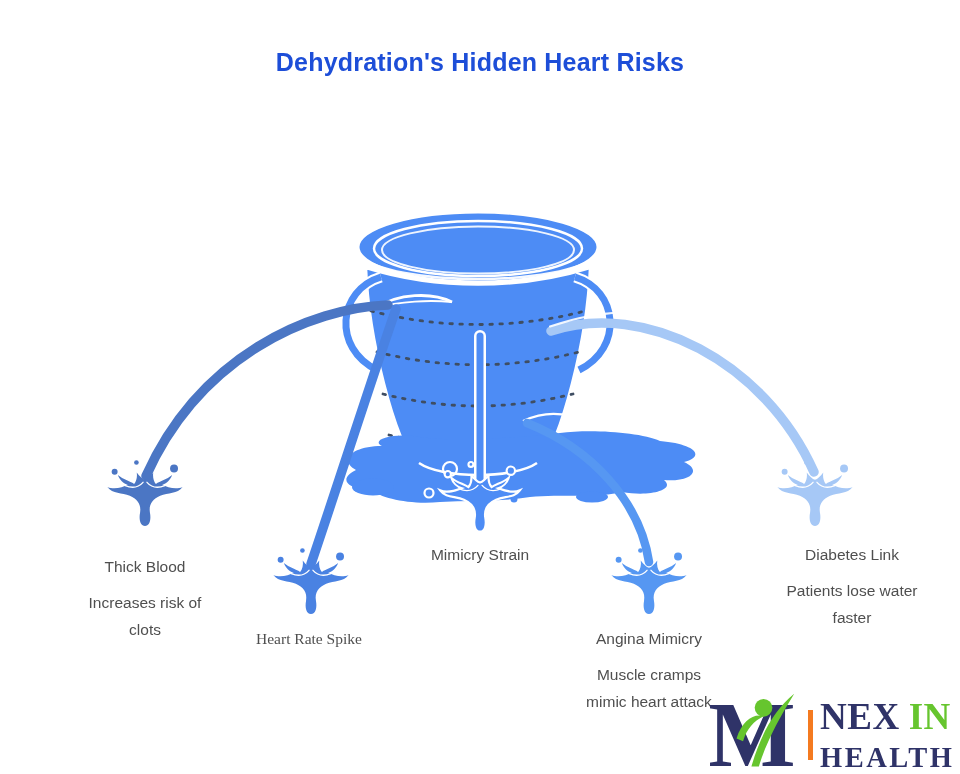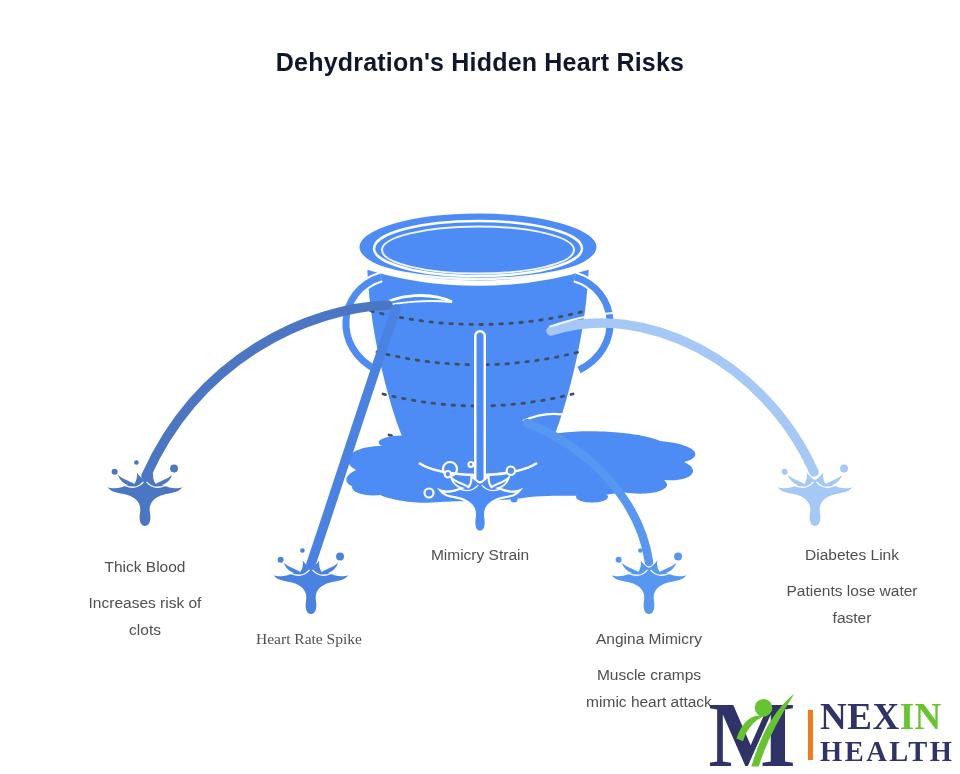--- a/index.html
+++ b/index.html
@@ -1,37 +1,37 @@
 <!DOCTYPE html>
 <html><head>
 <meta charset="utf-8">
 <style>
   html,body{margin:0;padding:0;background:#fff;}
   #page{position:relative;width:960px;height:774px;background:#ffffff;overflow:hidden;
         font-family:"Liberation Sans", sans-serif;}
   #scene{position:absolute;left:0;top:0;width:960px;height:774px;}
   .page-title{position:absolute;top:48px;left:0;width:100%;text-align:center;
-        font-size:25px;font-weight:700;color:#0f172a;letter-spacing:.2px;margin:0;}
+        font-size:25px;font-weight:700;color:#1d4ed8;letter-spacing:.2px;margin:0;}
   .risk-label{position:absolute;width:210px;transform:translateX(-50%);
         text-align:center;color:#4f4f4f;}
   .risk-label h3{margin:0 0 13px 0;font-size:15.5px;font-weight:400;}
   .risk-label p{margin:0;font-size:15.5px;line-height:27px;white-space:pre-line;}
   #label-1{left:145px;top:558px;}
   #label-2{left:309px;top:630px;font-family:Liberation Serif, serif;}
   #label-3{left:480px;top:546px;}
   #label-4{left:649px;top:630px;}
   #label-5{left:852px;top:546px;}
   .logo{position:absolute;left:710px;top:688px;width:245px;height:84px;}
   .logo-mark{position:absolute;left:0;top:4px;width:94px;height:80px;}
   .logo-divider{position:absolute;left:98px;top:22px;width:4.5px;height:50px;background:#f47a20;}
   .logo-text{position:absolute;left:110px;top:10px;font-family:"Liberation Serif",serif;
         font-weight:700;color:#2f3368;line-height:1;}
   .logo-line1{font-size:37px;letter-spacing:.5px;}
-  .logo-line1 .green{color:#66c52e;}
-  .logo-line2{font-size:28.5px;letter-spacing:2.5px;margin-top:3px;}
+  .logo-line1 .green{color:#66c52e;margin-left:9px;}
+  .logo-line2{font-size:28.5px;letter-spacing:2.5px;margin-top:9px;}
 </style>
 </head>
 <body>
 
 <div id="page">
 
   <h1 class="page-title">Dehydration's Hidden Heart Risks</h1>
 
   <svg id="scene" viewBox="0 0 960 774">
     <defs>

